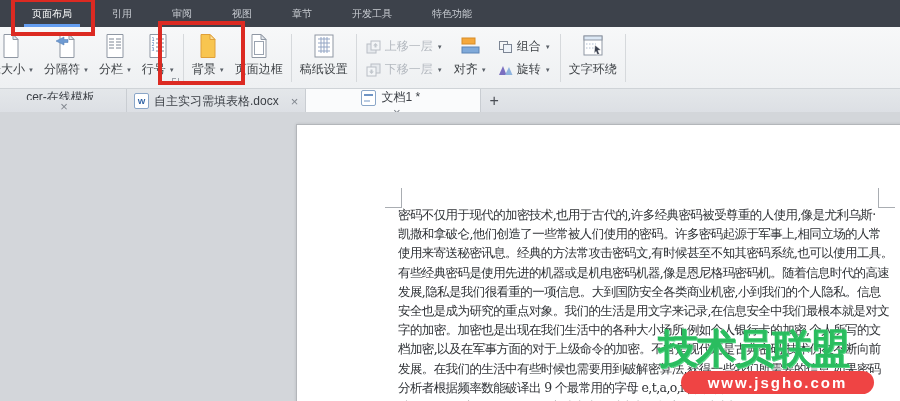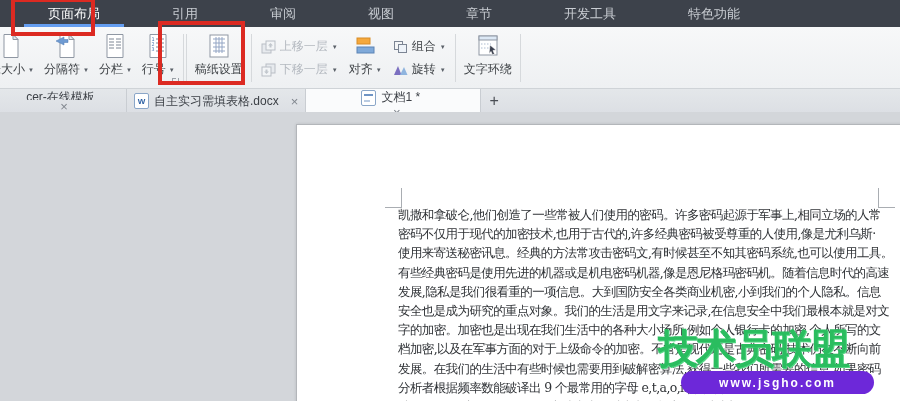--- a/index.html
+++ b/index.html
@@ -1,21 +1,21 @@
 <!DOCTYPE html>
 <html><head>
 <meta charset="utf-8">
 <style>
   html,body{margin:0;padding:0;background:#fff;}
   .app{width:900px;height:401px;position:relative;overflow:hidden;
        font-family:"Liberation Sans",sans-serif;-webkit-font-smoothing:antialiased;}
 
   
   .menubar{height:27px;background:#3d424b;display:flex;align-items:stretch;padding-left:12px;}
-  .menu-tab{color:#c9cdd3;font-size:13px;display:flex;align-items:center;padding:0 36px;position:relative;text-align:center;}
+  .menu-tab{color:#c9cdd3;font-size:10px;display:flex;align-items:center;padding:0 20px;position:relative;text-align:center;}
   .menu-tab.active{color:#ffffff;}
   .menu-tab.active::after{content:"";position:absolute;left:12px;right:12px;bottom:0;height:3px;background:#649df0;}
 
   
   .ribbon{height:60px;background:linear-gradient(#f7f8f9,#eef0f2);border-bottom:1px solid #cfd3d7;
           display:flex;align-items:stretch;padding-top:1px;position:relative;}
   .rgroup{display:flex;align-items:stretch;position:relative;padding:0 2px;}
   .rgroup.cutleft{margin-left:-18px;}
   .rdivider{width:1px;background:#d6d9dc;margin:6px 1px;}
   .rbtn{display:flex;flex-direction:column;align-items:center;justify-content:flex-start;
@@ -55,22 +55,22 @@
   .mark.tl{left:88px;top:63px;border-right:1px solid #a9adb2;border-bottom:1px solid #a9adb2;}
   .mark.tr{left:581px;top:63px;border-left:1px solid #a9adb2;border-bottom:1px solid #a9adb2;}
   .dtext{position:absolute;left:101px;top:80px;width:500px;
          font-family:"DejaVu Serif","Liberation Serif",serif;
          font-size:12.5px;line-height:19.2px;color:#2f3236;letter-spacing:-0.6px;}
   .dtext div{white-space:nowrap;}
 
   
   .wm-logo{position:absolute;left:658px;top:216px;font-size:40px;font-weight:bold;color:#2abd5f;
            letter-spacing:-2px;line-height:1;text-shadow:1px 1px 0 #53d684;}
-  .wm-pill{position:absolute;left:681px;top:259px;width:193px;height:23px;background:#6d28d9;
-           border-radius:12px;color:#ffffff;font-weight:bold;font-size:12px;letter-spacing:2px;
+  .wm-pill{position:absolute;left:681px;top:259px;width:193px;height:23px;background:#ef4444;
+           border-radius:12px;color:#ffffff;font-weight:bold;font-size:15px;letter-spacing:2px;
            display:flex;align-items:center;justify-content:center;font-family:"Liberation Sans",sans-serif;}
 
   
   .redbox{position:absolute;border:4px solid #dc2a22;z-index:50;}
   .r1{left:11px;top:-2px;width:76px;height:30px;}
   .r2{left:158px;top:21px;width:79px;height:56px;}
 </style>
 </head>
 <body>
 
@@ -169,20 +169,46 @@
         <span class="rlabel">
             <span>行号</span>
             <span class="caret">▼</span>
           </span>
       </div>
       <span class="launcher"></span>
     </div>
 
     <div class="rdivider"></div>
 
+    <div class="rgroup">
+      <div class="rbtn">
+        <span class="ricon">
+          <svg width="22" height="26" viewBox="0 0 22 26">
+              <path d="M4 1.5 h9 l5 5 v18 H4 z" fill="#f8c550" stroke="#dfa03a"></path>
+              <path d="M13 1.5 l5 5 h-5 z" fill="#fbdf9a" stroke="#dfa03a"></path>
+            </svg>
+        </span>
+        <span class="rlabel">
+            <span>背景</span>
+            <span class="caret">▼</span>
+          </span>
+      </div>
+      <div class="rbtn">
+        <span class="ricon">
+          <svg width="22" height="26" viewBox="0 0 22 26">
+              <path d="M4 1.5 h9 l5 5 v18 H4 z" fill="#fff" stroke="#8f97a3"></path>
+              <path d="M13 1.5 l5 5 h-5 z" fill="#e2e6ec" stroke="#8f97a3"></path>
+              <rect x="6.5" y="8.5" width="9" height="13" fill="none" stroke="#9aa3b0"></rect>
+            </svg>
+        </span>
+        <span class="rlabel">
+            <span>页面边框</span>
+          </span>
+      </div>
+    </div>
 
     <div class="rdivider"></div>
 
     <div class="rgroup">
       <div class="rbtn">
         <span class="ricon">
           <svg width="24" height="26" viewBox="0 0 24 26">
               <rect x="3" y="2" width="18" height="22" fill="#fff" stroke="#8f97a3"></rect>
               <g stroke="#93a5c4" stroke-width="1">
                 <line x1="6" y1="6" x2="18" y2="6"></line>
@@ -309,22 +335,22 @@
       <span class="close">×</span>
     </div>
     <div class="plus">+</div>
   </div>
 
   <div class="docarea">
     <div class="page">
       <div class="mark tl"></div>
       <div class="mark tr"></div>
       <div class="dtext">
+        <div>密码不仅用于现代的加密技术,也用于古代的,许多经典密码被受尊重的人使用,像是尤利乌斯·</div>
         <div>凯撒和拿破仑,他们创造了一些常被人们使用的密码。许多密码起源于军事上,相同立场的人常</div>
-        <div>密码不仅用于现代的加密技术,也用于古代的,许多经典密码被受尊重的人使用,像是尤利乌斯·</div>
         <div>使用来寄送秘密讯息。经典的方法常攻击密码文,有时候甚至不知其密码系统,也可以使用工具。</div>
         <div>有些经典密码是使用先进的机器或是机电密码机器,像是恩尼格玛密码机。随着信息时代的高速</div>
         <div>发展,隐私是我们很看重的一项信息。大到国防安全各类商业机密,小到我们的个人隐私。信息</div>
         <div>安全也是成为研究的重点对象。我们的生活是用文字来记录,在信息安全中我们最根本就是对文</div>
         <div>字的加密。加密也是出现在我们生活中的各种大小场所,例如个人银行卡的加密,个人所写的文</div>
         <div>档加密,以及在军事方面的对于上级命令的加密。不管是现代还是古典密码,技术仍在不断向前</div>
         <div>发展。在我们的生活中有些时候也需要用到破解密算法,获得一些我们所需要的信息,如果密码</div>
         <div>分析者根据频率数能破译出 9 个最常用的字母 e,t,a,o,n,i,s,h,r,那么他就可</div>
         <div>破译 70%的密码,最现代的译密技术也是以古老的频率分析法为根据的。</div>
       </div>

